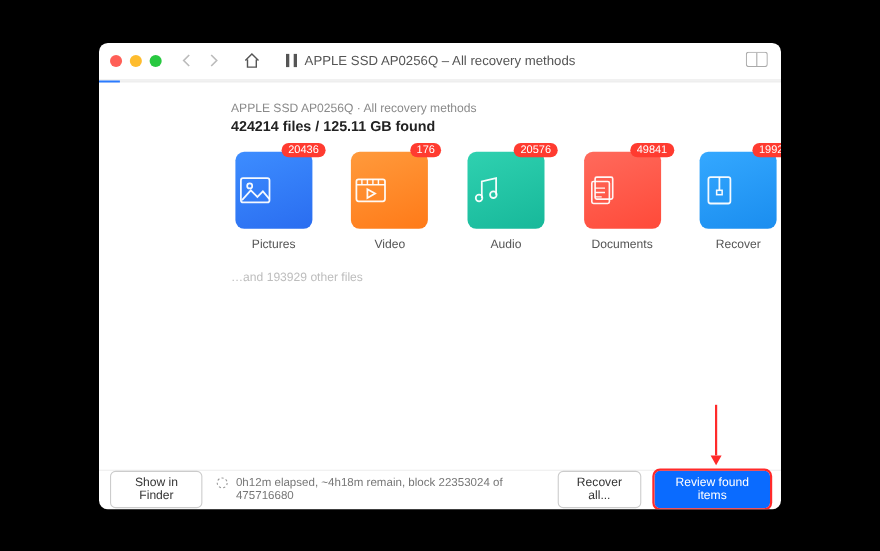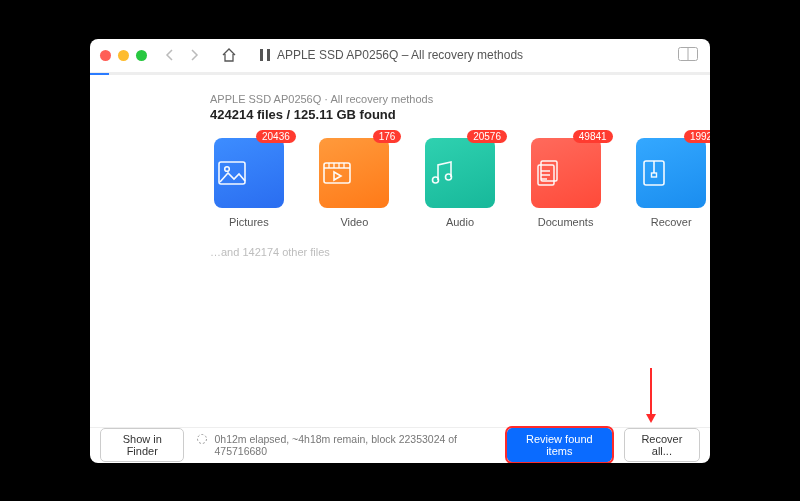--- a/index.html
+++ b/index.html
@@ -232,36 +232,36 @@
               <rect x="8" y="6" width="20" height="24" rx="2" fill="none" stroke="rgba(255,255,255,0.95)" stroke-width="1.6"></rect>
               <line x1="18" y1="6" x2="18" y2="18" stroke="rgba(255,255,255,0.95)" stroke-width="1.6"></line>
               <rect x="15.5" y="18" width="5" height="4" fill="none" stroke="rgba(255,255,255,0.95)" stroke-width="1.4"></rect>
             </svg>
             <div class="badge">1992</div>
           </div>
           <div class="tile-label">Recover</div>
         </div>
       </div>
 
-    <div class="other-files">…and 142174 other files</div>
+    <div class="other-files">…and 193929 other files</div>
   </div>
 
   <div class="footer">
     <button class="btn">Show in Finder</button>
     <div class="status">
       <span>
         <svg width="12" height="12" viewBox="0 0 12 12">
             <circle cx="6" cy="6" r="4.5" fill="none" stroke="#999" stroke-width="1" stroke-dasharray="2 2"></circle>
           </svg>
       </span>
       <span>0h12m elapsed, ~4h18m remain, block 22353024 of 475716680</span>
     </div>
     <div class="spacer"></div>
+    <button class="btn">Recover all...</button>
     <button class="btn primary highlight">Review found items</button>
-    <button class="btn">Recover all...</button>
   </div>
 
   <div class="arrow-annot">
     <div class="arrow-line"></div>
     <div class="arrow-head"></div>
   </div>
 
 </div>
 
 </body></html>

